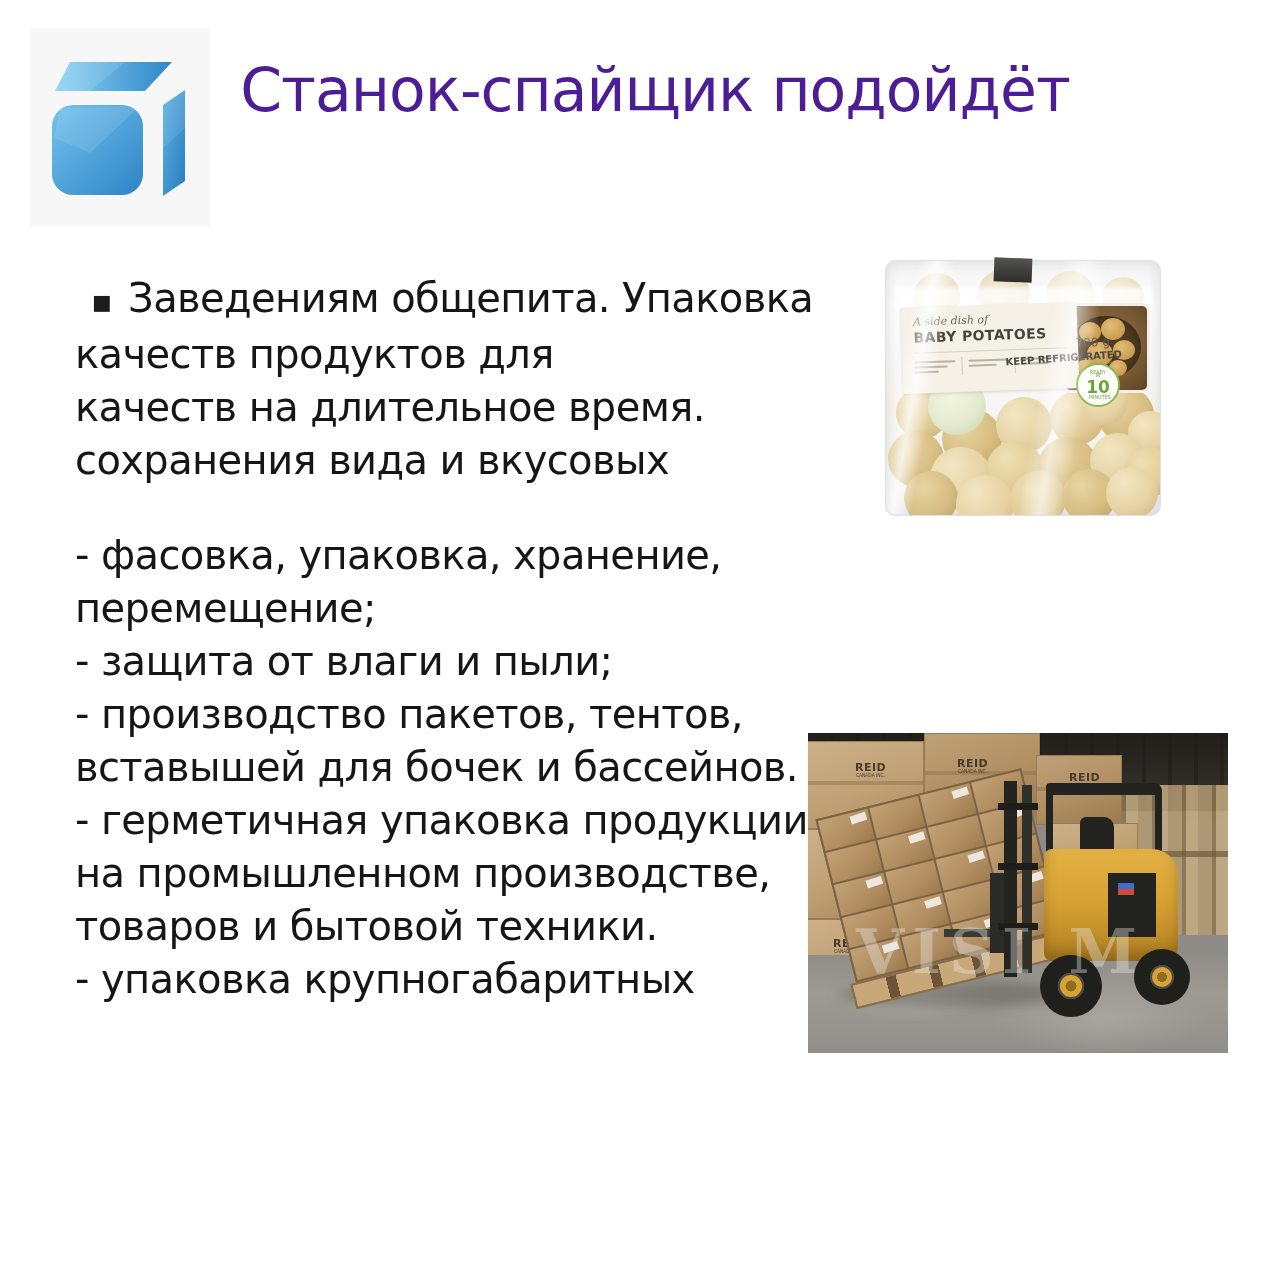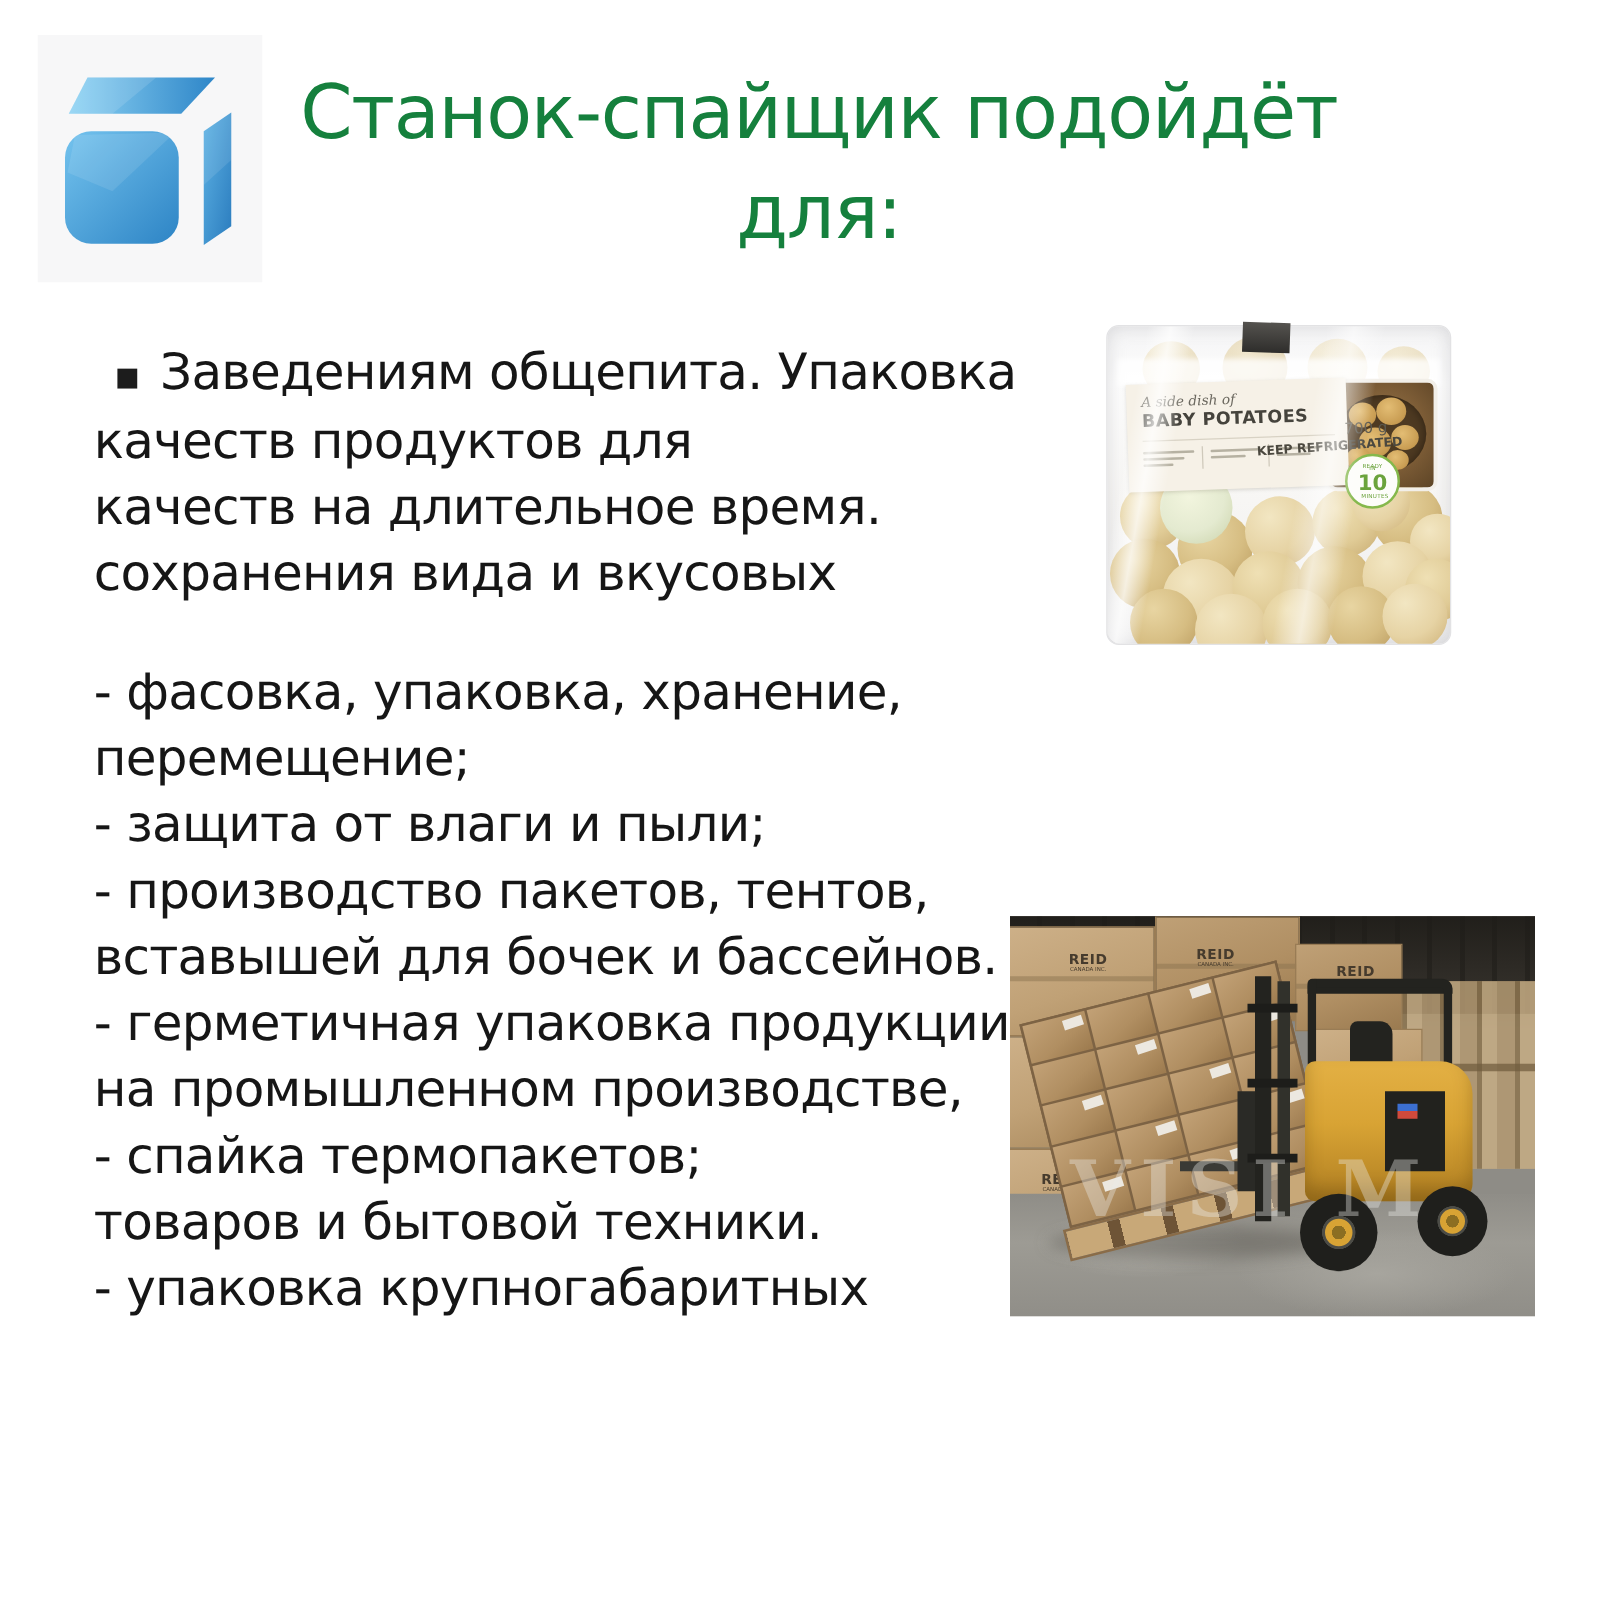--- a/index.html
+++ b/index.html
@@ -6,21 +6,21 @@
   html,body { width:1280px; height:1280px; }
   body { background:#ffffff; font-family:"DejaVu Sans","Liberation Sans",sans-serif; }
   .slide { position:relative; width:1280px; height:1280px; background:#fff; overflow:hidden; }
 
   
   .logo { position:absolute; left:30px; top:28px; width:180px; height:198px; }
 
   
   .title { position:absolute; left:150px; top:50px; width:1010px; text-align:center;
            font-size:60px; font-weight:400; letter-spacing:-1px; line-height:80px;
-           color:#15803d; }
+           color:#4c1d95; }
 
   
   .body-text { position:absolute; left:75px; top:272px; width:760px; }
   .ln { font-size:40px; line-height:53px; color:#161616; letter-spacing:-0.6px; white-space:nowrap; }
   .sec2 { margin-top:42px; }
   .mk { font-size:32px; margin:0 16px 0 16px; color:#1c1c1c; }
 
   
   .photo-potato { position:absolute; left:883px; top:256px; width:280px; height:262px; }
   .bag { position:absolute; inset:4px 2px 2px 2px; background:linear-gradient(180deg,#f4f4f5 0%,#fdfdfd 18%,#f7f6f4 55%,#ededee 100%);
@@ -122,39 +122,37 @@
       <polygon points="40,34 95,34 60,63 25,63" fill="#ffffff" opacity="0.12"></polygon>
       <rect x="22" y="77" width="91" height="90" rx="21" fill="url(#lg2)"></rect>
       <polygon points="30,80 110,78 60,125 24,110" fill="#ffffff" opacity="0.10"></polygon>
       <polygon points="133,77 155,62 155,153 133,168" fill="url(#lg3)"></polygon>
       <polygon points="133,77 155,62 155,100 133,120" fill="#ffffff" opacity="0.10"></polygon>
     </svg>
   </div>
 
   <div class="title">
     <span>Станок-спайщик подойдёт</span><br>
-    <span>для:</span>
   </div>
 
   <div class="body-text">
     <div class="sec">
       <div class="ln"><span class="mk">▪</span><span>Заведениям общепита. Упаковка</span></div>
       <div class="ln">качеств продуктов для</div>
       <div class="ln">качеств на длительное время.</div>
       <div class="ln">сохранения вида и вкусовых</div>
     </div>
     <div class="sec sec2">
       <div class="ln">- фасовка, упаковка, хранение,</div>
       <div class="ln">перемещение;</div>
       <div class="ln">- защита от влаги и пыли;</div>
       <div class="ln">- производство пакетов, тентов,</div>
       <div class="ln">вставышей для бочек и бассейнов.</div>
       <div class="ln">- герметичная упаковка продукции</div>
       <div class="ln">на промышленном производстве,</div>
-      <div class="ln">- спайка термопакетов;</div>
       <div class="ln">товаров и бытовой техники.</div>
       <div class="ln">- упаковка крупногабаритных</div>
     </div>
   </div>
 
   <div class="photo-potato">
     <div class="bag">
 
       <div class="pot pa dim" style="left:28px;top:12px;width:46px;height:44px;"></div>
       <div class="pot pb dim" style="left:92px;top:8px;width:52px;height:50px;"></div>

